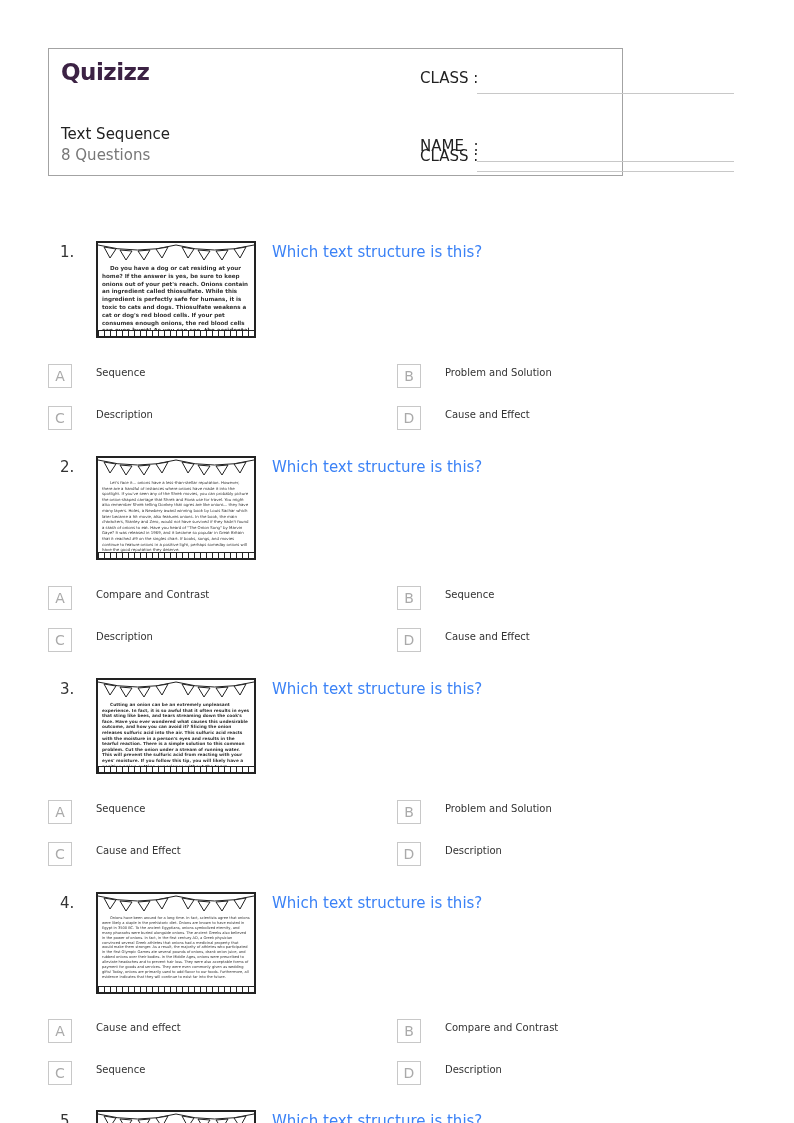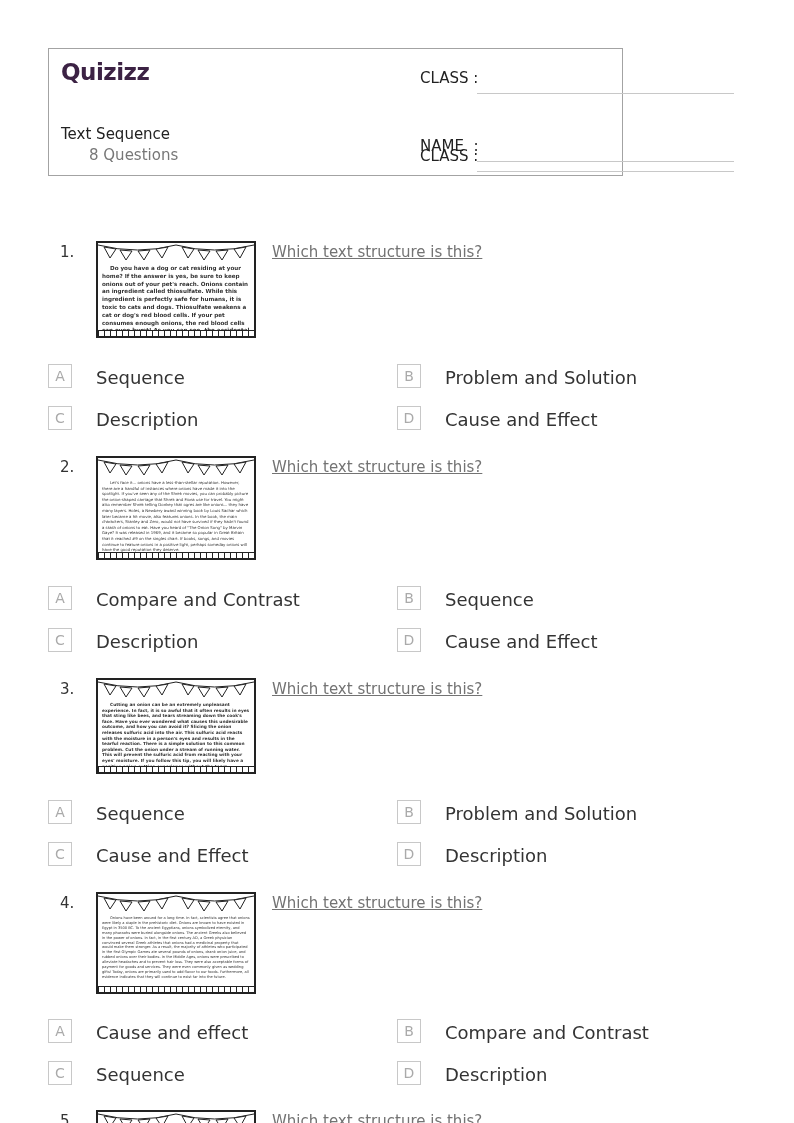--- a/index.html
+++ b/index.html
@@ -9,49 +9,49 @@
   .header-box {
     position: absolute; left: 48px; top: 48px; width: 575px; height: 128px;
     border: 1px solid #a3a3a3;
   }
   .logo {
     position: absolute; left: 12px; top: 10px;
     font-family: "DejaVu Sans", sans-serif; font-weight: bold; font-size: 23px;
     color: #3c2244; letter-spacing: -0.5px;
   }
   .quiz-title { position: absolute; left: 12px; top: 76px; font-size: 15px; color: #222; }
-  .quiz-count { position: absolute; left: 12px; top: 97px; font-size: 15px; color: #777; margin-left: 28px; }
+  .quiz-count { position: absolute; left: 12px; top: 97px; font-size: 15px; color: #777; }
 
   .field-row { position: absolute; left: 371px; width: 314px; height: 22px; }
   .field-label { position: absolute; left: 0; top: 0; font-size: 15px; color: #222; }
   .field-line { position: absolute; left: 57px; right: 0; bottom: -3px; border-bottom: 1px solid #c8c8c8; }
 
   .question { position: absolute; left: 0; width: 794px; }
   .q-num { position: absolute; left: 60px; top: 0; font-size: 15px; color: #333; }
   .passage {
     position: absolute; left: 96px; top: -2px; width: 160px;
     border: 2px solid #222; background: #fff; overflow: hidden;
   }
   .bunting { height: 18px; border-bottom: 0; }
   .passage-text {
     font-family: "DejaVu Sans", sans-serif; font-weight: bold; color: #333;
     padding: 0 4px; text-indent: 8px; text-align: left;
   }
   .fence { position: absolute; left: 0; right: 0; bottom: 0; height: 6px;
     background: repeating-linear-gradient(90deg, #222 0 1px, #fff 1px 6px);
     border-top: 1px solid #222; }
-  .q-text { position: absolute; left: 272px; top: 0; font-size: 15px; color: #737373; text-decoration: underline; }
+  .q-text { position: absolute; left: 272px; top: 0; font-size: 15px; color: #3b82f6; }
 
   .option { position: absolute; height: 24px; }
   .opt-letter {
     position: absolute; left: 0; top: 0; width: 24px; height: 24px;
     border: 1px solid #c8c8c8; color: #aaa; font-size: 14px;
     display: flex; align-items: center; justify-content: center;
   }
-  .opt-text { position: absolute; left: 48px; top: 3px; font-size: 18px; color: #333; white-space: nowrap; }
+  .opt-text { position: absolute; left: 48px; top: 3px; font-size: 10px; color: #333; white-space: nowrap; }
 </style>
 </head>
 <body>
 
 <div class="header-box">
   <div class="logo">Quizizz</div>
   <div class="quiz-title">Text Sequence</div>
   <div class="quiz-count">8 Questions</div>
 
   <div class="field-row" style="top:20px;">

